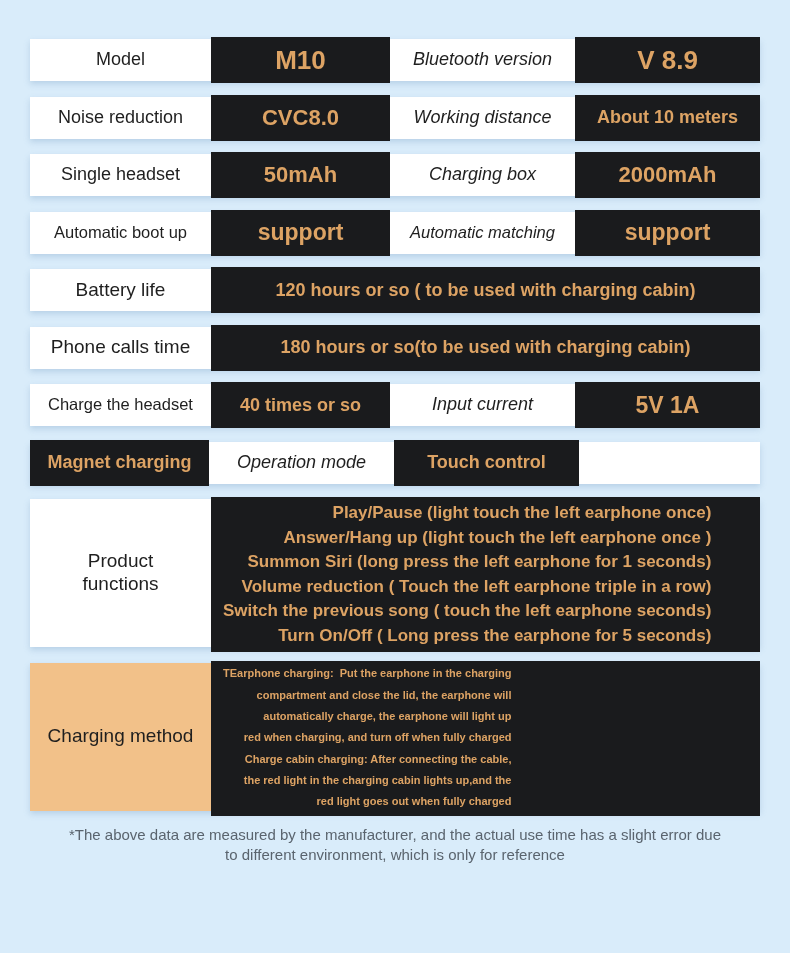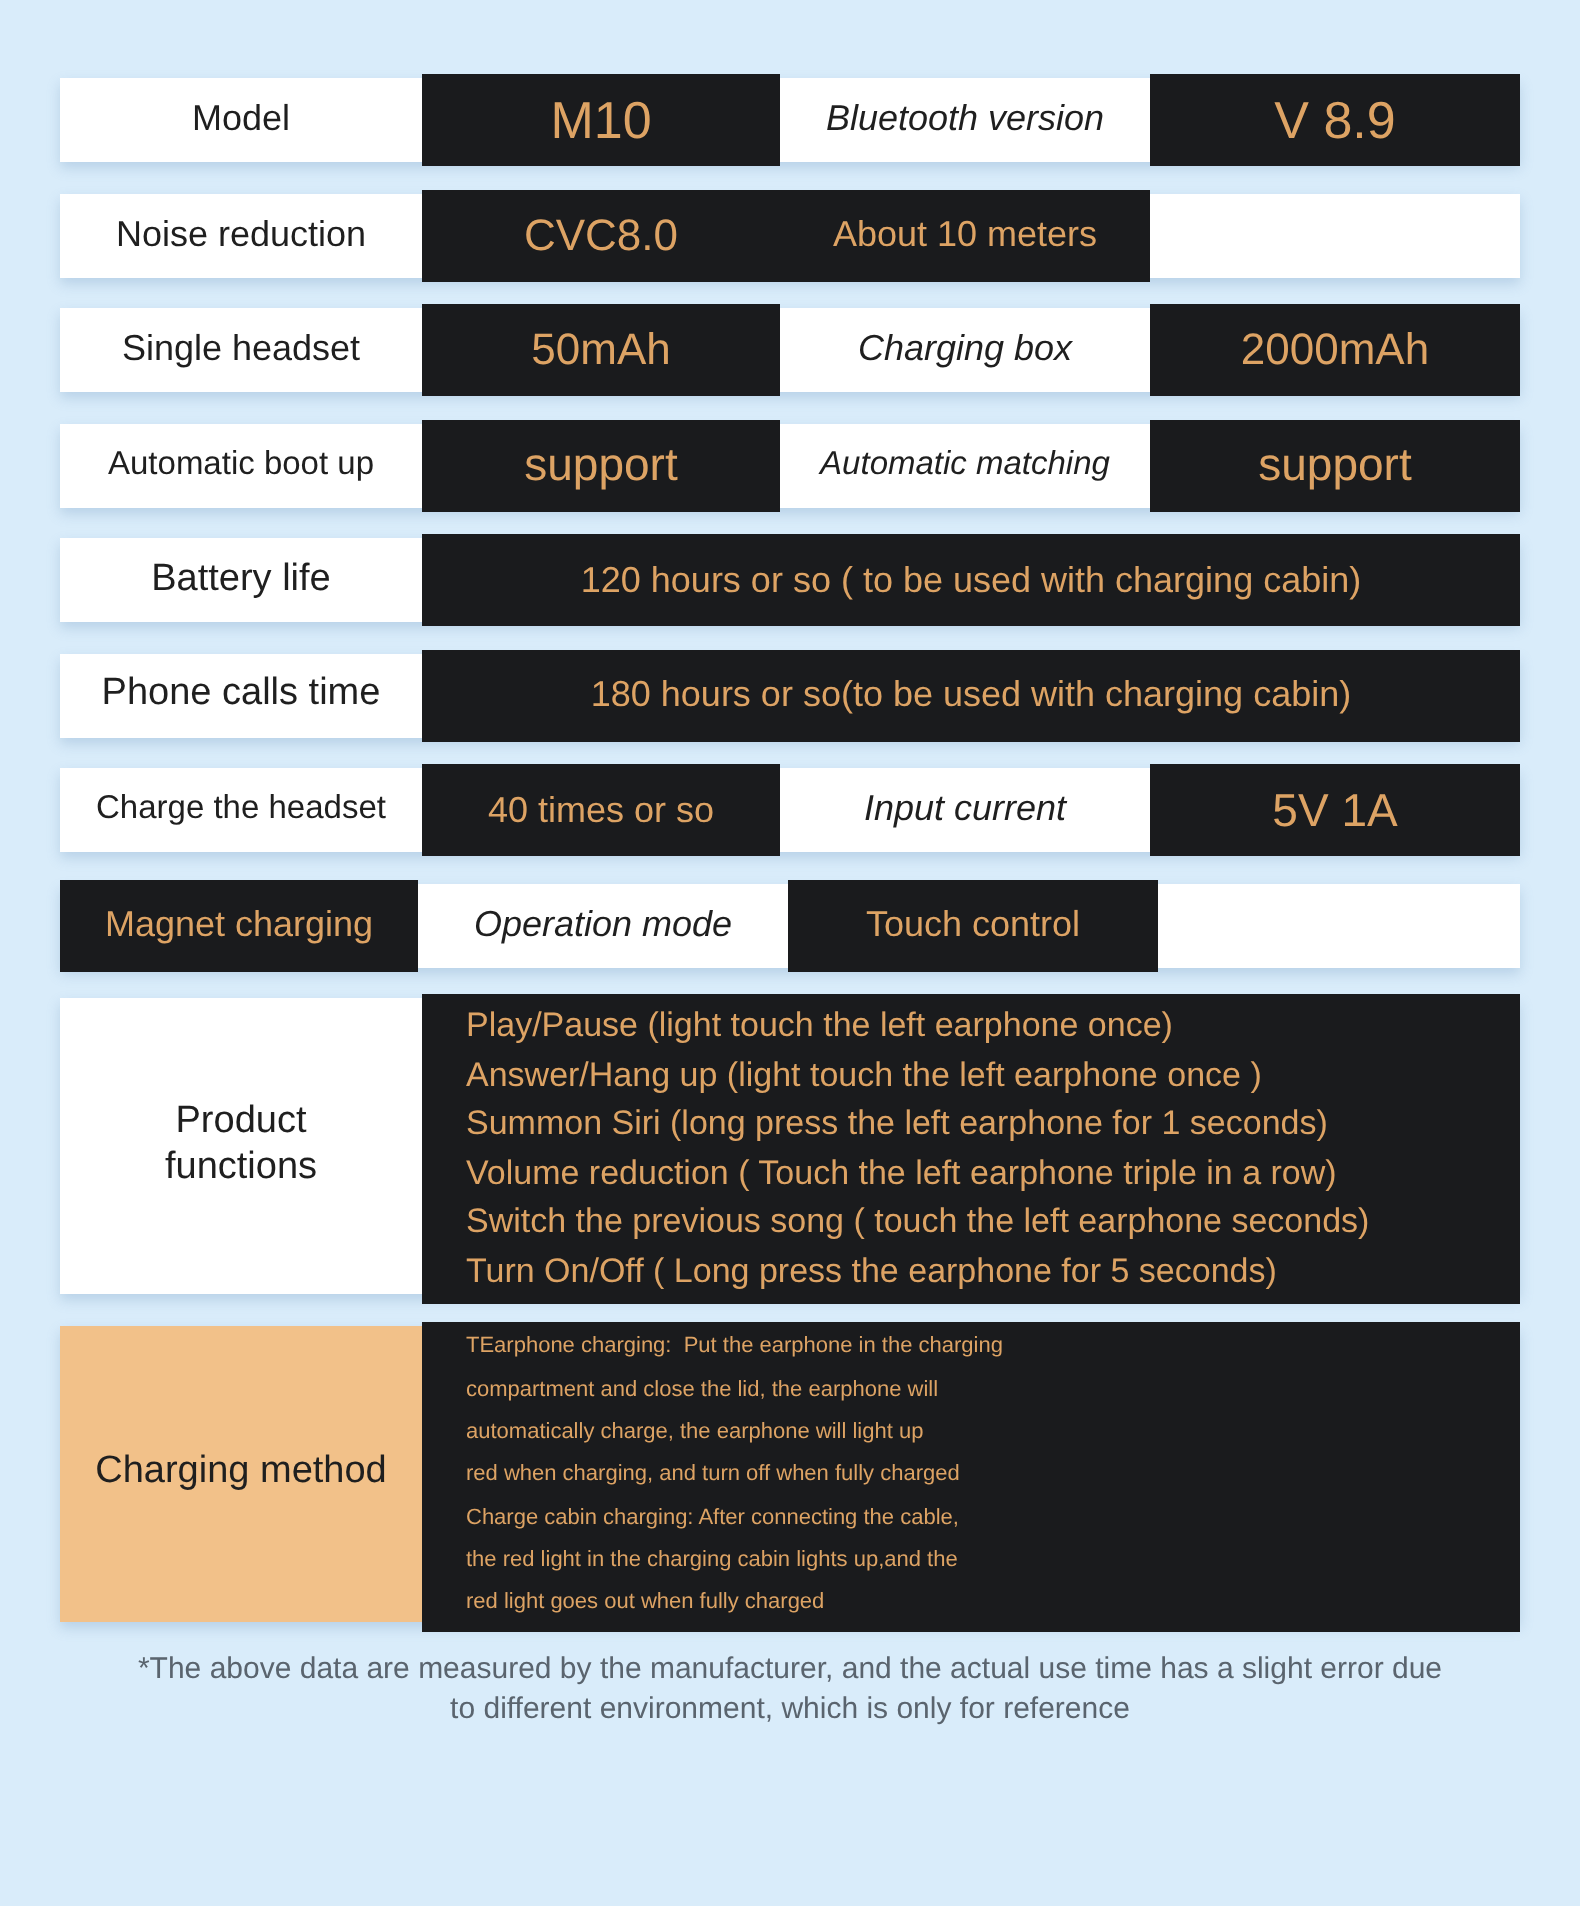--- a/index.html
+++ b/index.html
@@ -48,32 +48,32 @@
   .label.sm{font-size:16.5px;}
   .label.lg{font-size:19px;}
   .w-l1{width:181px;}
   .w-v1{width:179px;}
   .w-l2{width:185px;font-style:italic;}
   .w-v2{width:185px;}
   .w-full{flex:1;}
   .value{
     background:var(--cell-black);
     color:var(--value-gold);
-    font-weight:normal;
+    font-weight:bold;
     height:calc(100% + 4px);
     margin-top:-2px;
     white-space:pre-wrap;
   }
   .value.tallv{height:calc(100% + 7px);margin-top:-2px;}
   .fs26{font-size:26px;}
   .fs23{font-size:23px;}
   .fs22{font-size:22px;}
   .fs19{font-size:19px;}
   .fs18{font-size:18px;}
-  .left{justify-content:flex-start;text-align:left;padding-left:22px;padding-right:6px;}
+  .left{justify-content:flex-start;text-align:right;padding-left:12px;padding-right:6px;}
   .lines-lg{font-size:17px;line-height:24.5px;}
   .lines-sm{font-size:11px;line-height:21.3px;}
   .tan{background:var(--charging-label-bg);}
   .footer{
     margin-top:14px;
     text-align:center;
     color:var(--footer-text);
     font-size:15px;
     line-height:20px;
     white-space:pre-line;
@@ -89,20 +89,21 @@
   <div class="row">
     <div class="cell label w-l1">Model</div>
     <div class="cell value w-v1 fs26">M10</div>
     <div class="cell label w-l2">Bluetooth version</div>
     <div class="cell value w-v2 fs26">V 8.9</div>
   </div>
 
   <div class="row">
     <div class="cell label w-l1">Noise reduction</div>
     <div class="cell value w-v1 fs22">CVC8.0</div>
+    <div class="cell label w-l2">Working distance</div>
     <div class="cell value w-v2 fs18">About 10 meters</div>
   </div>
 
   <div class="row">
     <div class="cell label w-l1">Single headset</div>
     <div class="cell value w-v1 fs22">50mAh</div>
     <div class="cell label w-l2">Charging box</div>
     <div class="cell value w-v2 fs22">2000mAh</div>
   </div>
 

